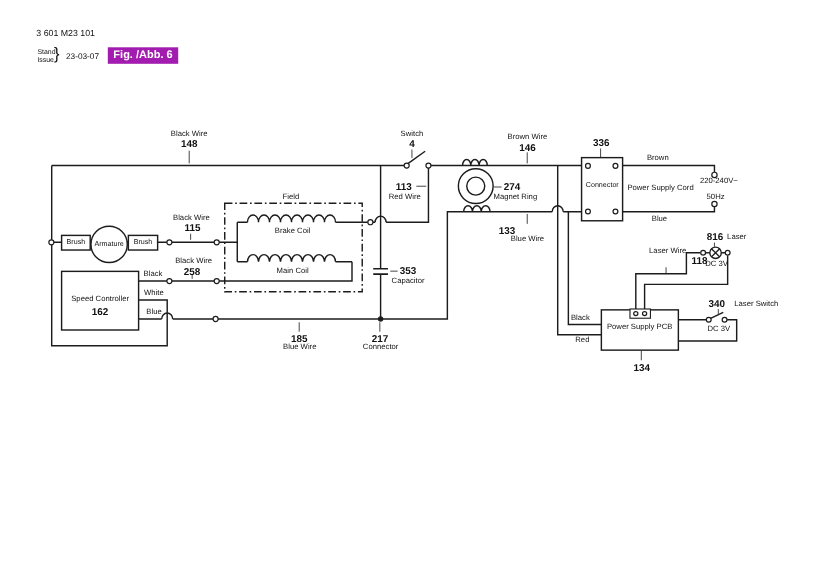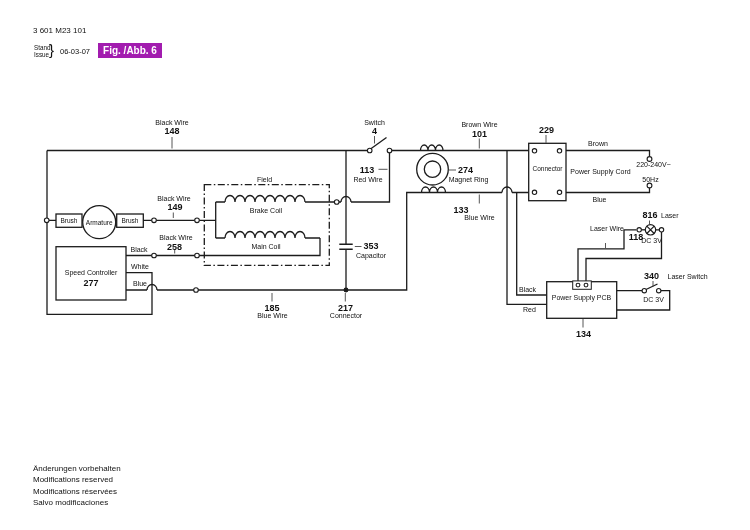--- a/index.html
+++ b/index.html
@@ -23,21 +23,21 @@
 <body>
 
 <div class="page">
 
   <div class="partno">3 601 M23 101</div>
   <div class="stand">
     <div>Stand</div>
     <div>Issue</div>
   </div>
   <div class="brace">}</div>
-  <div class="hdate">06-03-07</div>
+  <div class="hdate">23-03-07</div>
   <div class="figbox">Fig. /Abb. 6</div>
 
   <svg class="schematic" width="750" height="530" viewBox="0 0 750 530">
     <g stroke="#1c1c1c" stroke-width="1.3" fill="none">
 
       <path d="M47,150.5 H367.5 M391.5,150.5 H528.7"></path>
 
       <path d="M126,272.7 H152 V314.3 H47 V150.5"></path>
 
       <path d="M126,290 H147 M157,290 H406.7 V192.5 H502 M512,192.5 H528.7"></path>
@@ -141,50 +141,50 @@
     </g>
   </svg>
 
   <div class="lbl c" style="left:172px;top:118.5px">Black Wire</div>
   <div class="lbl c num" style="left:172px;top:126px">148</div>
 
   <div class="lbl c" style="left:374.5px;top:118.5px">Switch</div>
   <div class="lbl c num" style="left:374.5px;top:126px">4</div>
 
   <div class="lbl c" style="left:479.5px;top:121px">Brown Wire</div>
-  <div class="lbl c num" style="left:479.5px;top:128.5px">101</div>
-
-  <div class="lbl c num" style="left:546.5px;top:125px">229</div>
+  <div class="lbl c num" style="left:479.5px;top:128.5px">146</div>
+
+  <div class="lbl c num" style="left:546.5px;top:125px">336</div>
   <div class="lbl small boxtext" style="left:529px;top:165px;width:37px">Connector</div>
 
   <div class="lbl c num" style="left:367px;top:164.5px">113</div>
   <div class="lbl c" style="left:368px;top:176px">Red Wire</div>
 
   <div class="lbl num" style="left:458px;top:164.5px">274</div>
   <div class="lbl c" style="left:468.5px;top:175.5px">Magnet Ring</div>
 
   <div class="lbl c num" style="left:461px;top:205px">133</div>
   <div class="lbl c" style="left:479.5px;top:213.5px">Blue Wire</div>
 
   <div class="lbl c" style="left:174px;top:194.5px">Black Wire</div>
-  <div class="lbl c num" style="left:175px;top:202px">149</div>
+  <div class="lbl c num" style="left:175px;top:202px">115</div>
 
   <div class="lbl c" style="left:176px;top:234px">Black Wire</div>
   <div class="lbl c num" style="left:174.5px;top:241.5px">258</div>
 
   <div class="lbl c" style="left:264.5px;top:175.5px">Field</div>
   <div class="lbl c" style="left:266px;top:206.5px">Brake Coil</div>
   <div class="lbl c" style="left:266px;top:242.5px">Main Coil</div>
 
   <div class="lbl small boxtext" style="left:56px;top:214px;width:26px;height:13px">Brush</div>
   <div class="lbl small c" style="left:99.2px;top:218.8px">Armature</div>
   <div class="lbl small boxtext" style="left:116.7px;top:214px;width:26.6px;height:13px">Brush</div>
 
   <div class="lbl c" style="left:91px;top:269px">Speed Controller</div>
-  <div class="lbl c num" style="left:91px;top:277.5px">277</div>
+  <div class="lbl c num" style="left:91px;top:277.5px">162</div>
 
   <div class="lbl" style="left:130.5px;top:245.5px">Black</div>
   <div class="lbl" style="left:131px;top:262.5px">White</div>
   <div class="lbl" style="left:133px;top:280px">Blue</div>
 
   <div class="lbl c num" style="left:272px;top:303px">185</div>
   <div class="lbl c" style="left:272.5px;top:312px">Blue Wire</div>
 
   <div class="lbl c num" style="left:345.5px;top:303px">217</div>
   <div class="lbl c" style="left:346px;top:312px">Connector</div>
@@ -207,20 +207,14 @@
 
   <div class="lbl num" style="left:644px;top:271px">340</div>
   <div class="lbl" style="left:667.5px;top:273px">Laser Switch</div>
   <div class="lbl c" style="left:653.5px;top:295.5px">DC 3V</div>
 
   <div class="lbl c" style="left:581.5px;top:293.5px">Power Supply PCB</div>
   <div class="lbl" style="left:519px;top:285.5px">Black</div>
   <div class="lbl" style="left:523px;top:305.5px">Red</div>
   <div class="lbl c num" style="left:583.5px;top:329px">134</div>
 
-  <div class="footer">
-    <div>Änderungen vorbehalten</div>
-    <div>Modifications reserved</div>
-    <div>Modifications réservées</div>
-    <div>Salvo modificaciones</div>
-  </div>
 
 </div>
 
 </body></html>

